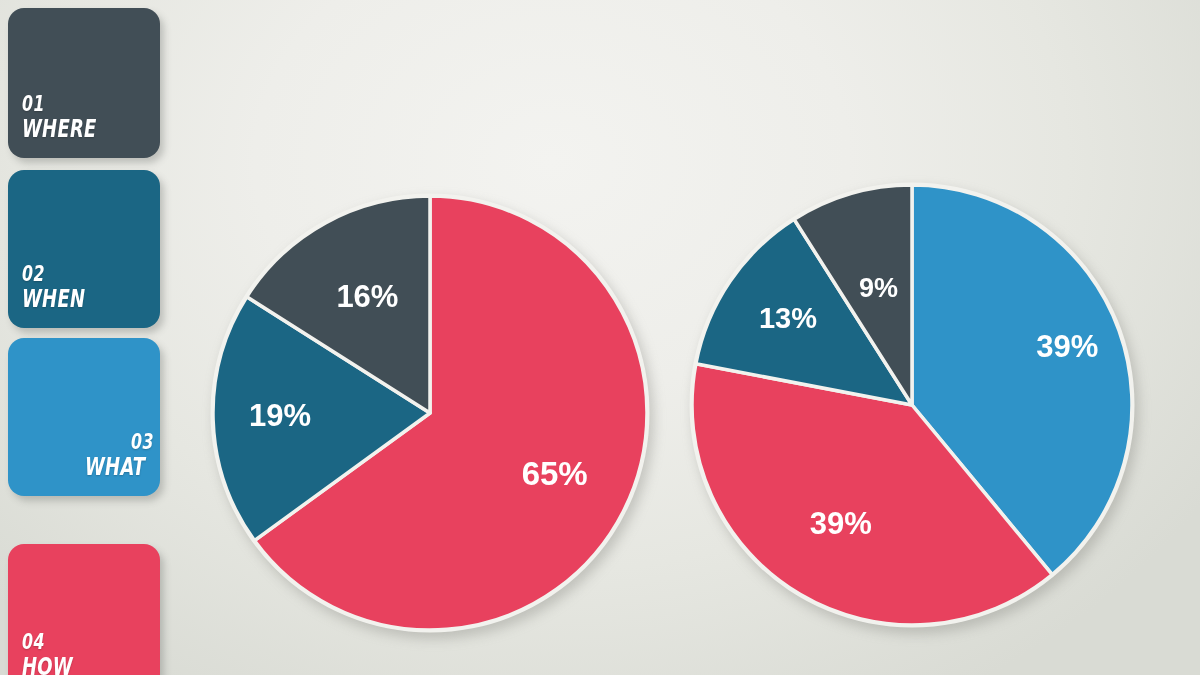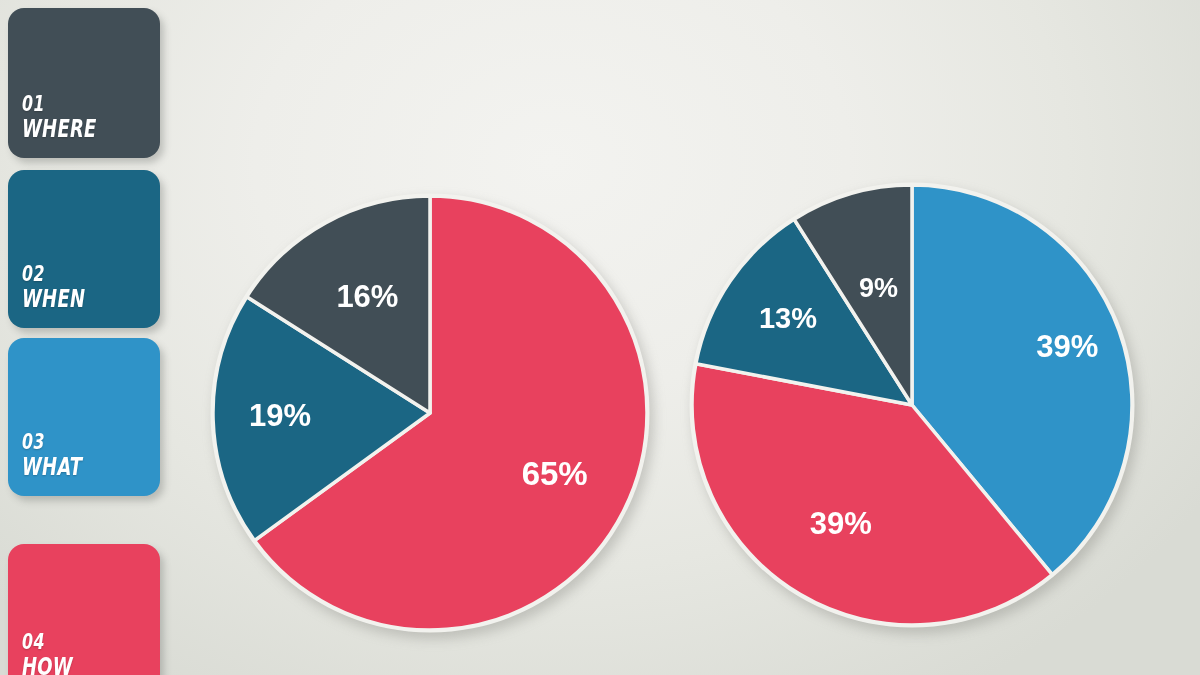--- a/index.html
+++ b/index.html
@@ -42,21 +42,21 @@
     padding: 0 0 16px 14px;
     display: flex;
     flex-direction: column;
     justify-content: flex-end;
     align-items: flex-start;
     color: #ffffff;
     font-style: italic;
   }
   .step-card.c1 { top: 8px;   height: 150px; background: #414e56; }
   .step-card.c2 { top: 170px; height: 158px; background: #1b6684; }
-  .step-card.c3 { top: 338px; height: 158px; background: #2f93c8; }
+  .step-card.c3 { top: 338px; height: 158px; background: #2f93c8; align-items: flex-end; }
   .step-card.c4 { top: 508px; height: 152px; background: #e8415e; margin-top: 36px; }
 
   .step-num {
     font-family: "DejaVu Sans Condensed", "Liberation Sans Narrow", "Liberation Sans", sans-serif;
     font-weight: 700;
     font-size: 22px;
     line-height: 1.05;
     letter-spacing: 0.5px;
     text-shadow: 0 1px 2px rgba(0,0,0,0.22);
     transform: scaleX(0.80);

